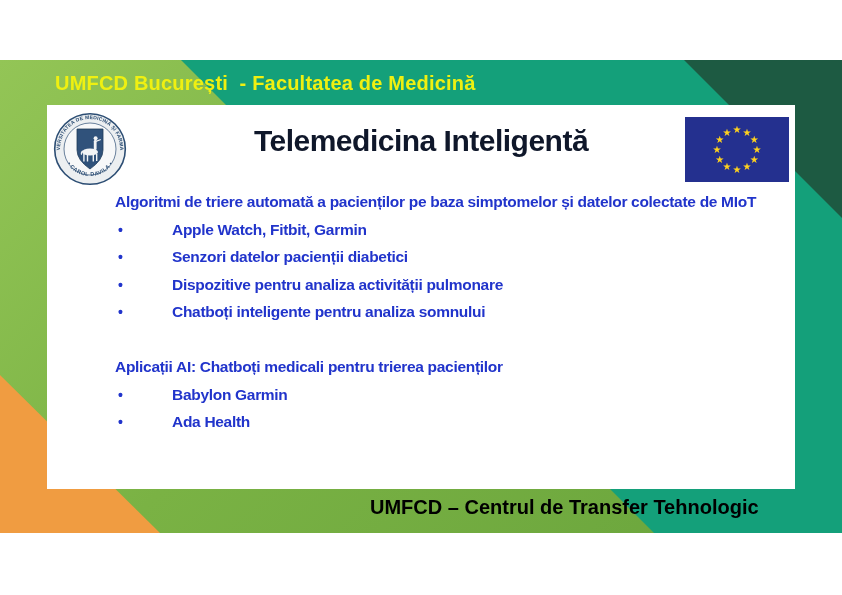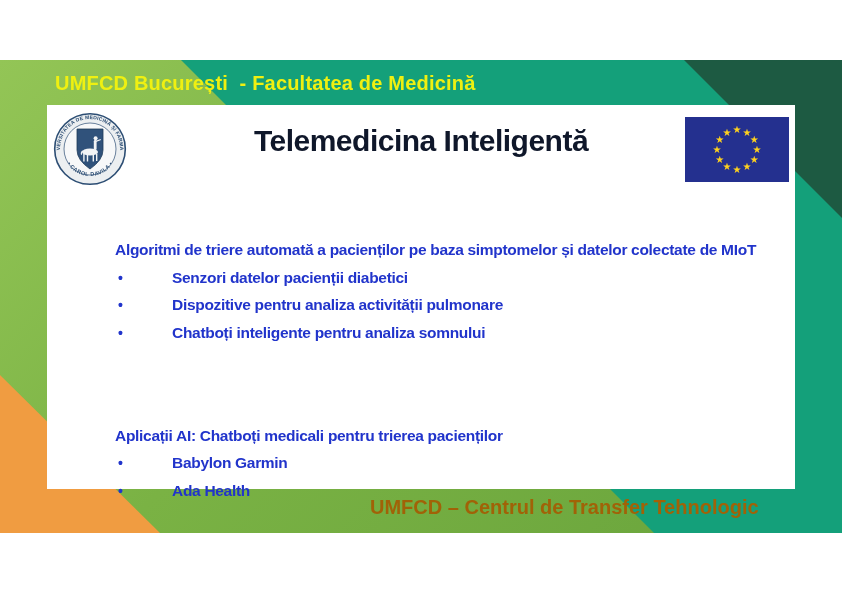--- a/index.html
+++ b/index.html
@@ -14,21 +14,21 @@
                  clip-path:polygon(0 0,181px 0,654px 473px,0 473px); }
   .orange-tri  { background:#f09c41; clip-path:polygon(0 315px,160px 473px,0 473px); }
   .darkgreen-tri { background:#1d5a42; clip-path:polygon(684px 0,842px 0,842px 158px); }
 
   .header-line {
     position:absolute; left:55px; top:72px; font-size:20px; font-weight:bold;
     color:#eff011; white-space:pre; letter-spacing:0.2px; z-index:3;
   }
   .footer-line {
     position:absolute; left:370px; top:496px; font-size:20px; font-weight:bold;
-    color:#a16207; white-space:nowrap; z-index:3;
+    color:#000000; white-space:nowrap; z-index:3;
   }
 
   .card {
     position:absolute; left:47px; top:105px; width:748px; height:384px;
     background:#ffffff; z-index:2;
   }
   .slide-title {
     position:absolute; left:0; right:0; top:19px; text-align:center;
     font-size:30px; font-weight:bold; color:#0f172a; letter-spacing:-0.5px;
     white-space:nowrap;
@@ -38,21 +38,21 @@
   .eu-flag {
     position:absolute; left:638px; top:12px; width:104px; height:65px;
     background:#24308f;
   }
   .eu-flag svg { display:block; width:104px; height:65px; }
 
   .content { position:absolute; left:66px; top:83px; width:712px; }
   .row { height:27.5px; line-height:27.5px; white-space:nowrap;
          color:#2134cb; font-weight:bold; }
   .row .txt, .row.head { font-size:15.5px; letter-spacing:-0.3px; }
-  .row.head { padding-left:2px;margin-top:48px; }
+  .row.head { padding-left:2px; }
   .row .dot { display:inline-block; width:59px; padding-left:5px;
               box-sizing:border-box; font-size:14px; }
   .spacer { height:27.5px; }
 </style>
 </head>
 <body>
 
 <div class="page">
   <div class="band">
     <div class="shape teal-base"></div>
@@ -109,20 +109,23 @@
           <text x="32" y="36">★</text>
           <text x="34.7" y="26">★</text>
           <text x="42" y="18.7">★</text>
         </g>
       </svg>
     </div>
 
     <div class="content">
       <div class="row head">Algoritmi de triere automată a pacienților pe baza simptomelor și datelor colectate de MIoT</div>
       <div class="row">
+        <span class="dot">•</span><span class="txt">Apple Watch, Fitbit, Garmin</span>
+      </div>
+      <div class="row">
         <span class="dot">•</span><span class="txt">Senzori datelor pacienții diabetici</span>
       </div>
       <div class="row">
         <span class="dot">•</span><span class="txt">Dispozitive pentru analiza activității pulmonare</span>
       </div>
       <div class="row">
         <span class="dot">•</span><span class="txt">Chatboți inteligente pentru analiza somnului</span>
       </div>
       <div class="spacer"></div>
       <div class="row head">Aplicații AI: Chatboți medicali pentru trierea pacienților</div>

